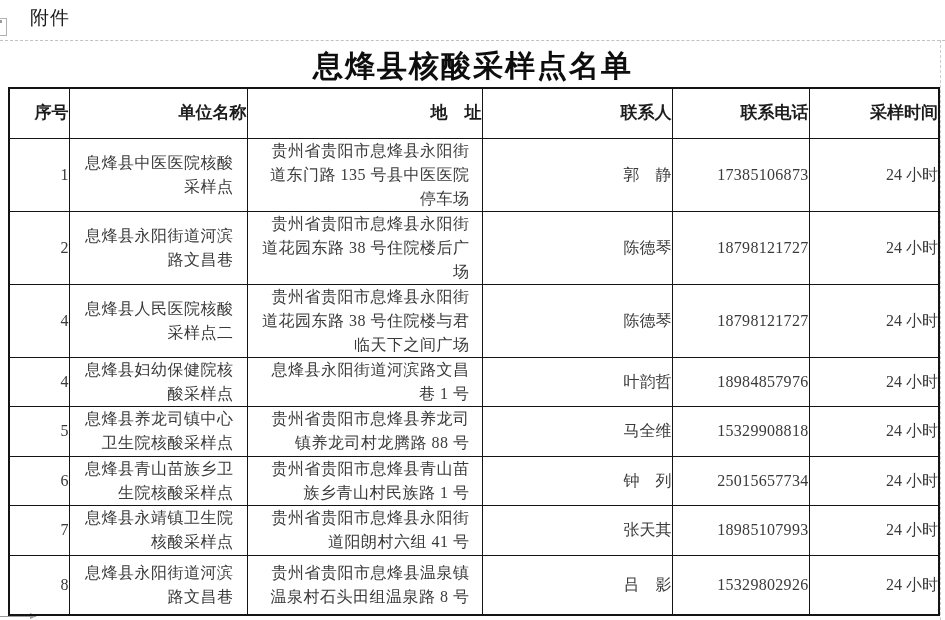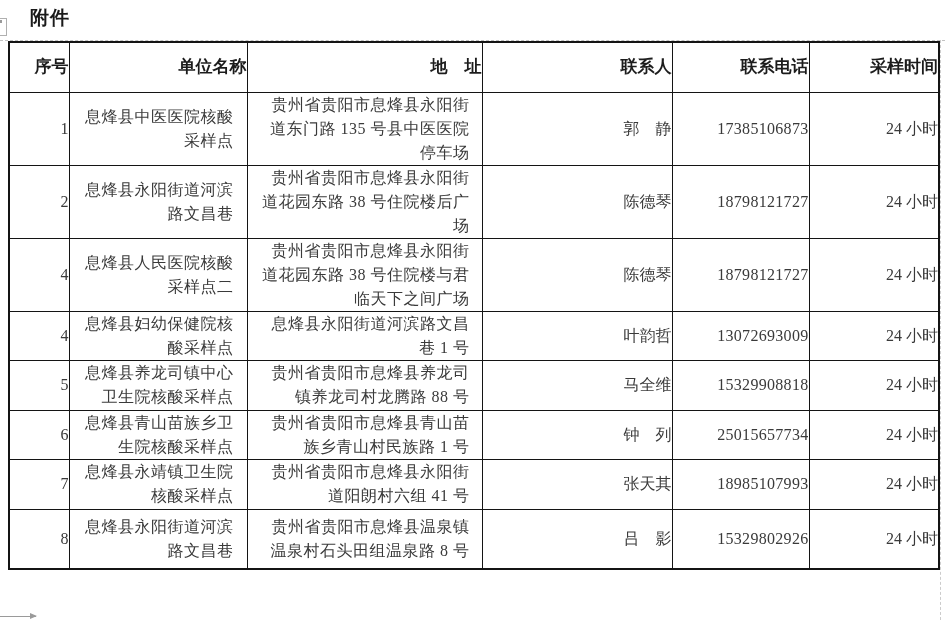--- a/index.html
+++ b/index.html
@@ -2,21 +2,21 @@
 <html><head>
 <meta charset="utf-8">
 <style>
   * { margin: 0; padding: 0; box-sizing: border-box; }
   html, body { width: 945px; height: 620px; background: #ffffff; overflow: hidden; }
   body { position: relative; font-family: "Liberation Serif", "DejaVu Serif", serif; color: #333; }
 
   .attachment-label {
     position: absolute; left: 30px; top: 5px;
     font-family: "Liberation Sans", "DejaVu Sans", sans-serif;
-    font-weight: bold; font-size: 19px; color: #1a1a1a;
+    font-weight: normal; font-size: 19px; color: #1a1a1a;
     letter-spacing: 1px;
   }
 
   
   .dash-top {
     position: absolute; left: 0; top: 40px; width: 945px; height: 0;
     border-top: 1px dashed #c2c2c2;
   }
   .dash-right {
     position: absolute; left: 940px; top: 40px; height: 580px; width: 0;
@@ -83,20 +83,21 @@
 </head>
 <body>
 
 <div class="attachment-label">附件</div>
 <div class="dash-top"></div>
 <div class="dash-right"></div>
 <div class="edge-box"></div>
 <div class="corner-arrow"></div>
 
 <div class="doc">
+  <div class="doc-title">息烽县核酸采样点名单</div>
 
   <table class="sampling">
     <colgroup>
       <col style="width:60px">
         <col style="width:178px">
         <col style="width:235px">
       <col style="width:190px">
         <col style="width:137px">
         <col style="width:130px">
     </colgroup>
@@ -131,21 +132,21 @@
       <td class="c-addr">贵州省贵阳市息烽县永阳街道花园东路 38 号住院楼与君临天下之间广场</td>
       <td class="c-cont">陈德琴</td>
       <td class="c-phone">18798121727</td>
       <td class="c-time">24 小时</td>
     </tr>
     <tr class="r3">
       <td class="c-no">4</td>
       <td class="c-name">息烽县妇幼保健院核酸采样点</td>
       <td class="c-addr">息烽县永阳街道河滨路文昌巷 1 号</td>
       <td class="c-cont">叶韵哲</td>
-      <td class="c-phone">13072693009</td>
+      <td class="c-phone">18984857976</td>
       <td class="c-time">24 小时</td>
     </tr>
     <tr class="r4">
       <td class="c-no">5</td>
       <td class="c-name">息烽县养龙司镇中心卫生院核酸采样点</td>
       <td class="c-addr">贵州省贵阳市息烽县养龙司镇养龙司村龙腾路 88 号</td>
       <td class="c-cont">马全维</td>
       <td class="c-phone">15329908818</td>
       <td class="c-time">24 小时</td>
     </tr>

